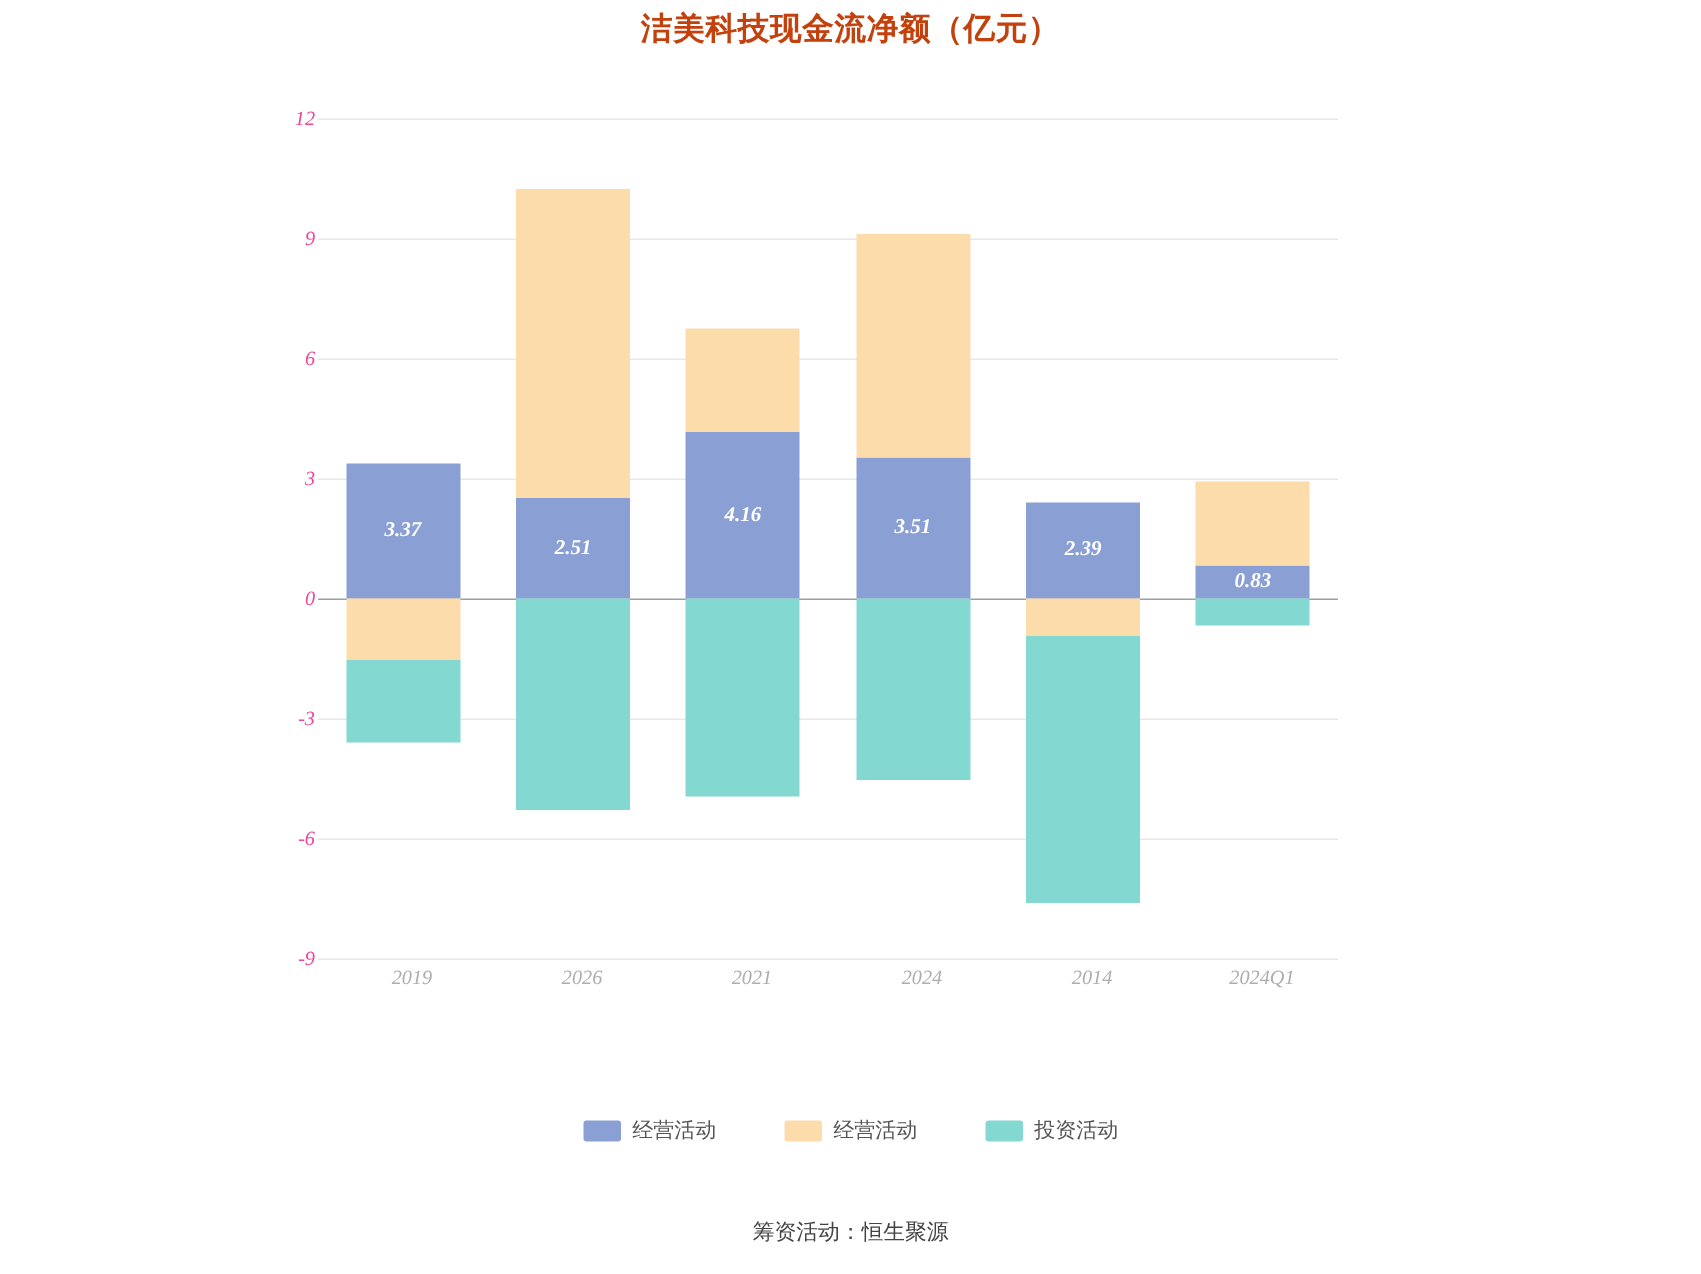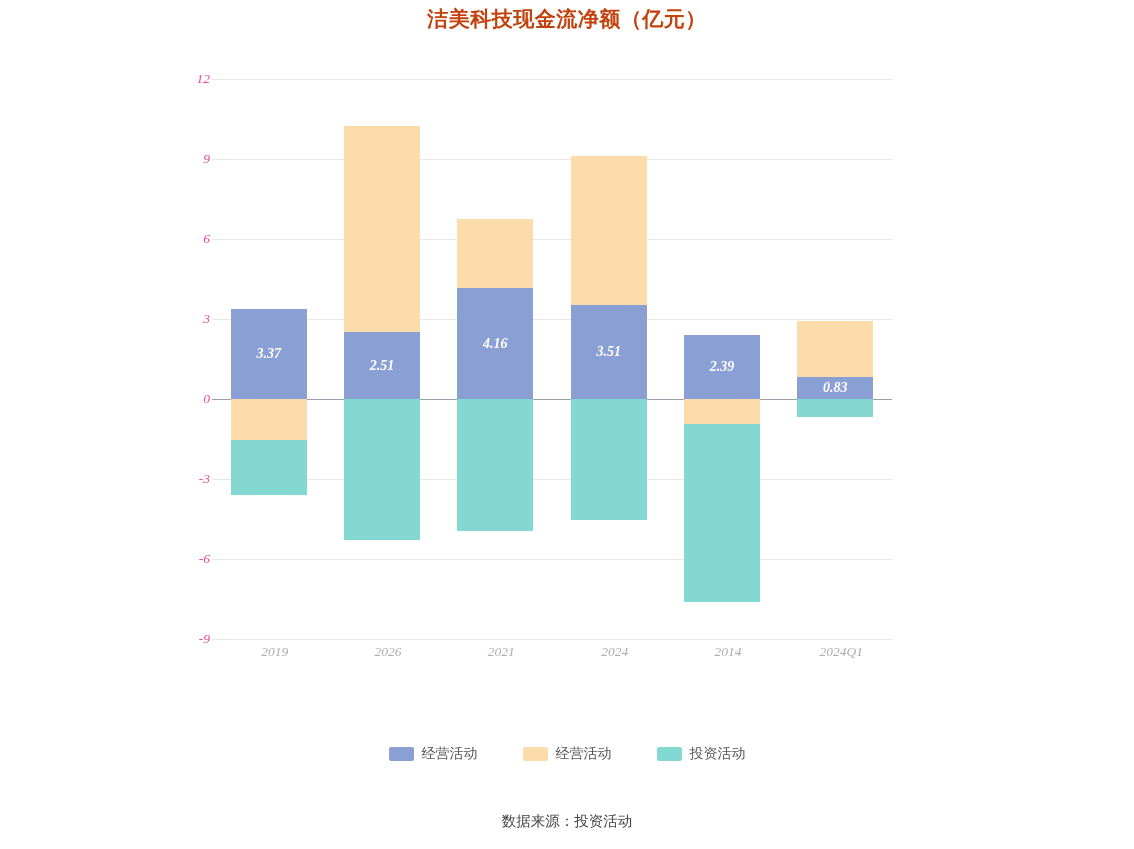--- a/index.html
+++ b/index.html
@@ -197,14 +197,14 @@
       <div class="legend-item">
         <span class="legend-swatch" style="background: rgb(252, 220, 171);"></span>
         <span class="legend-label">经营活动</span>
       </div>
       <div class="legend-item">
         <span class="legend-swatch" style="background: rgb(132, 216, 210);"></span>
         <span class="legend-label">投资活动</span>
       </div>
     </div>
 
-  <div class="source">数据来源：投资活动</div>
+  <div class="source">筹资活动：恒生聚源</div>
 </div>
 
 </body></html>

